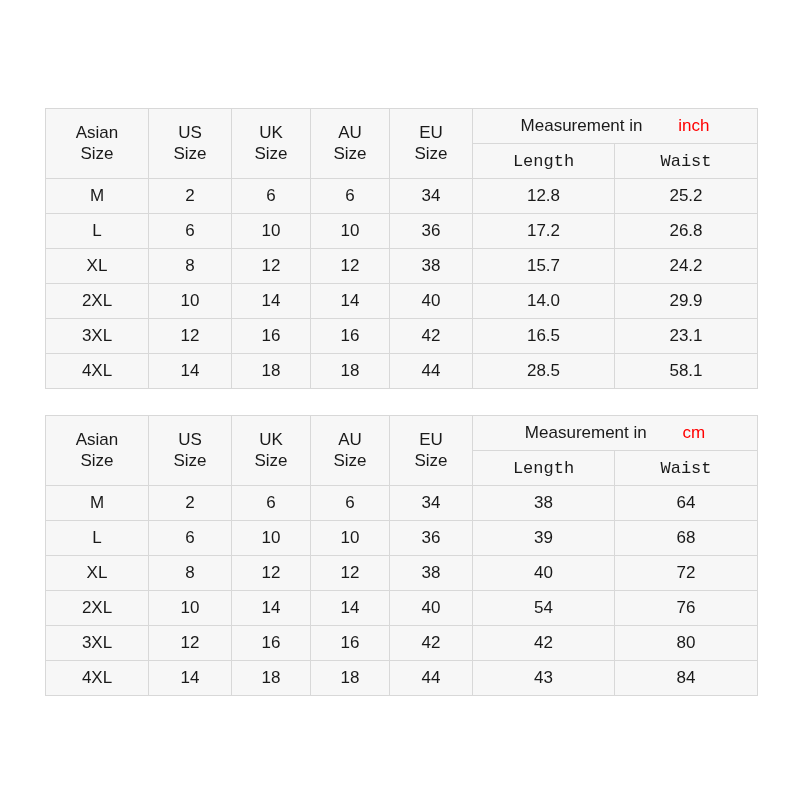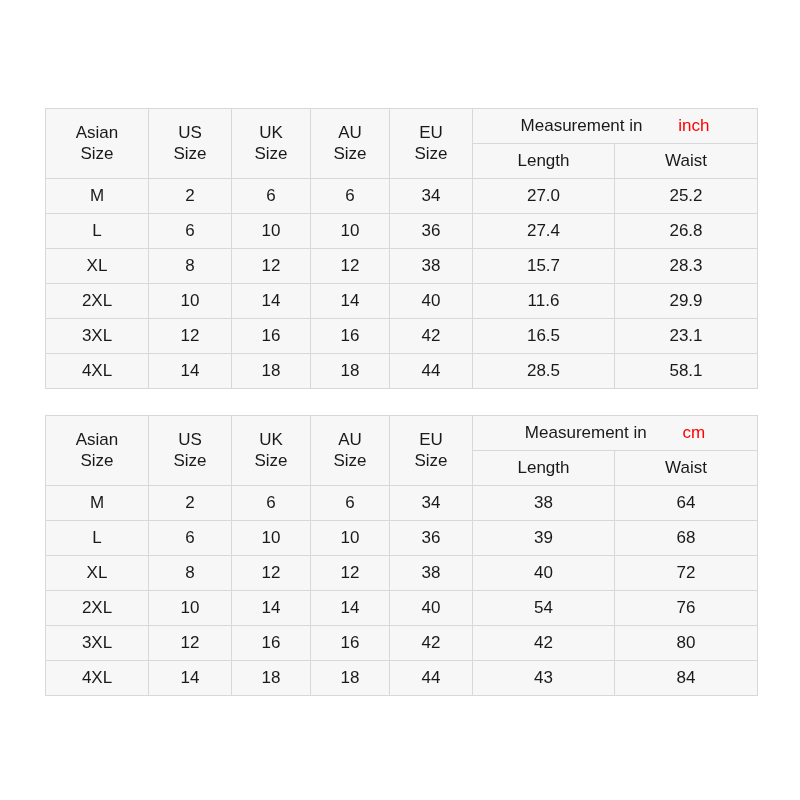--- a/index.html
+++ b/index.html
@@ -67,20 +67,21 @@
 
   .meas-title {
     font-weight: bold;
     font-size: 17px;
     height: 30px;
   }
   .meas-title .unit { color: #ff0000; margin-left: 31px; }
   .meas-sub {
     font-size: 17px;
     height: 32px;
+    font-family: Liberation Mono, monospace;
   }
   td.bold-cell { font-weight: bold; }
   tr.data-row td { height: 34px; font-size: 17px; }
 </style>
 </head>
 <body>
 
 <div class="page">
 
   <div class="table-wrap" id="table-inch">
@@ -122,48 +123,48 @@
           <td class="meas-sub">Length</td>
           <td class="meas-sub">Waist</td>
         </tr>
 
         <tr class="data-row">
           <td>M</td>
           <td class="bold-cell">2</td>
           <td>6</td>
           <td>6</td>
           <td>34</td>
-          <td>27.0</td>
+          <td>12.8</td>
           <td>25.2</td>
         </tr>
         <tr class="data-row">
           <td>L</td>
           <td class="bold-cell">6</td>
           <td>10</td>
           <td>10</td>
           <td>36</td>
-          <td>27.4</td>
+          <td>17.2</td>
           <td>26.8</td>
         </tr>
         <tr class="data-row">
           <td>XL</td>
           <td class="bold-cell">8</td>
           <td>12</td>
           <td>12</td>
           <td>38</td>
           <td>15.7</td>
-          <td>28.3</td>
+          <td>24.2</td>
         </tr>
         <tr class="data-row">
           <td>2XL</td>
           <td class="bold-cell">10</td>
           <td>14</td>
           <td>14</td>
           <td>40</td>
-          <td>11.6</td>
+          <td>14.0</td>
           <td>29.9</td>
         </tr>
         <tr class="data-row">
           <td>3XL</td>
           <td class="bold-cell">12</td>
           <td>16</td>
           <td>16</td>
           <td>42</td>
           <td>16.5</td>
           <td>23.1</td>

